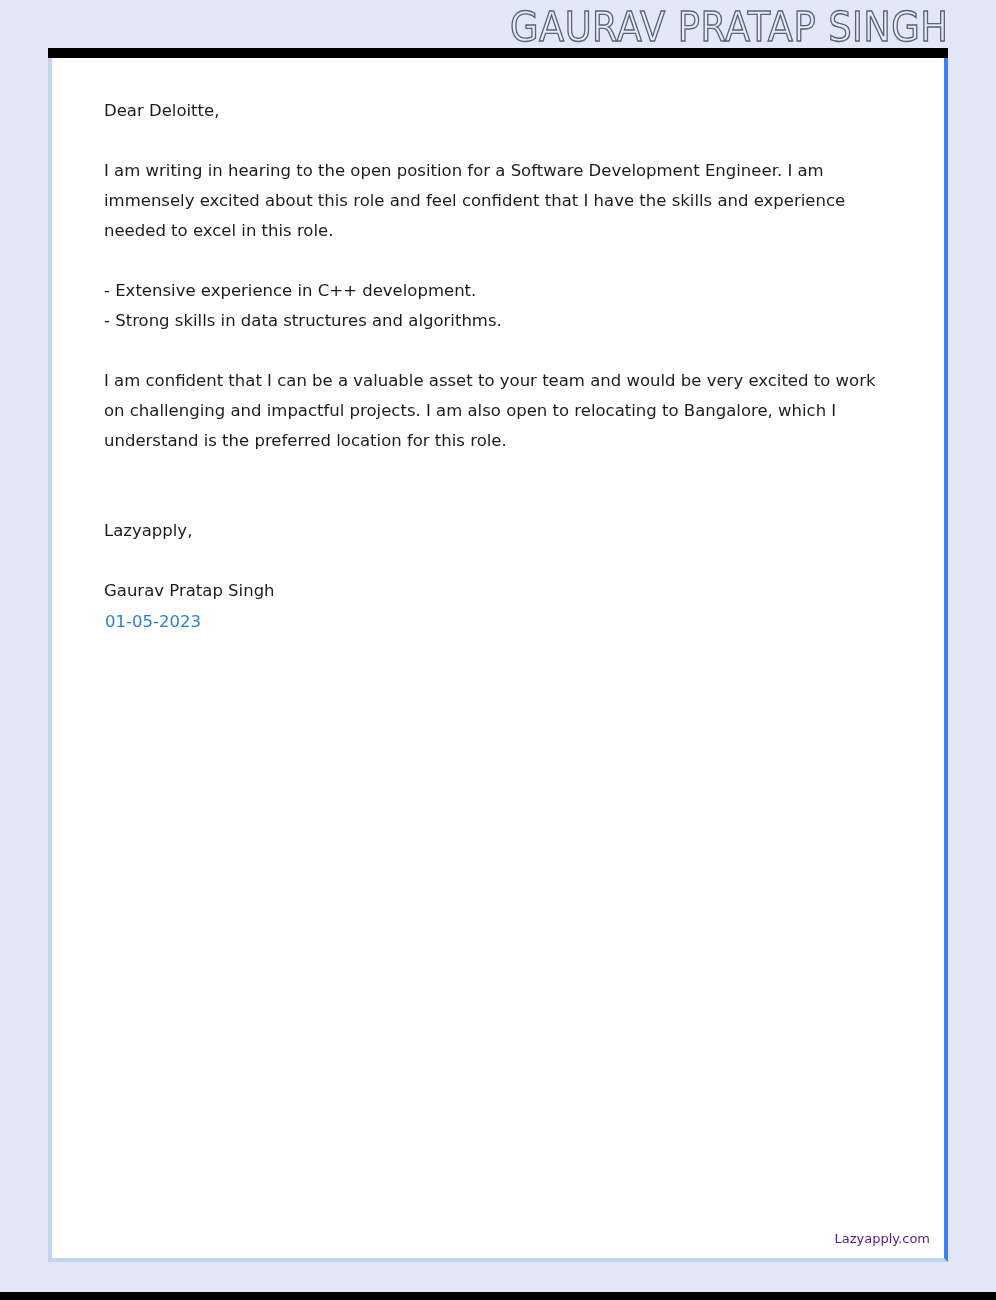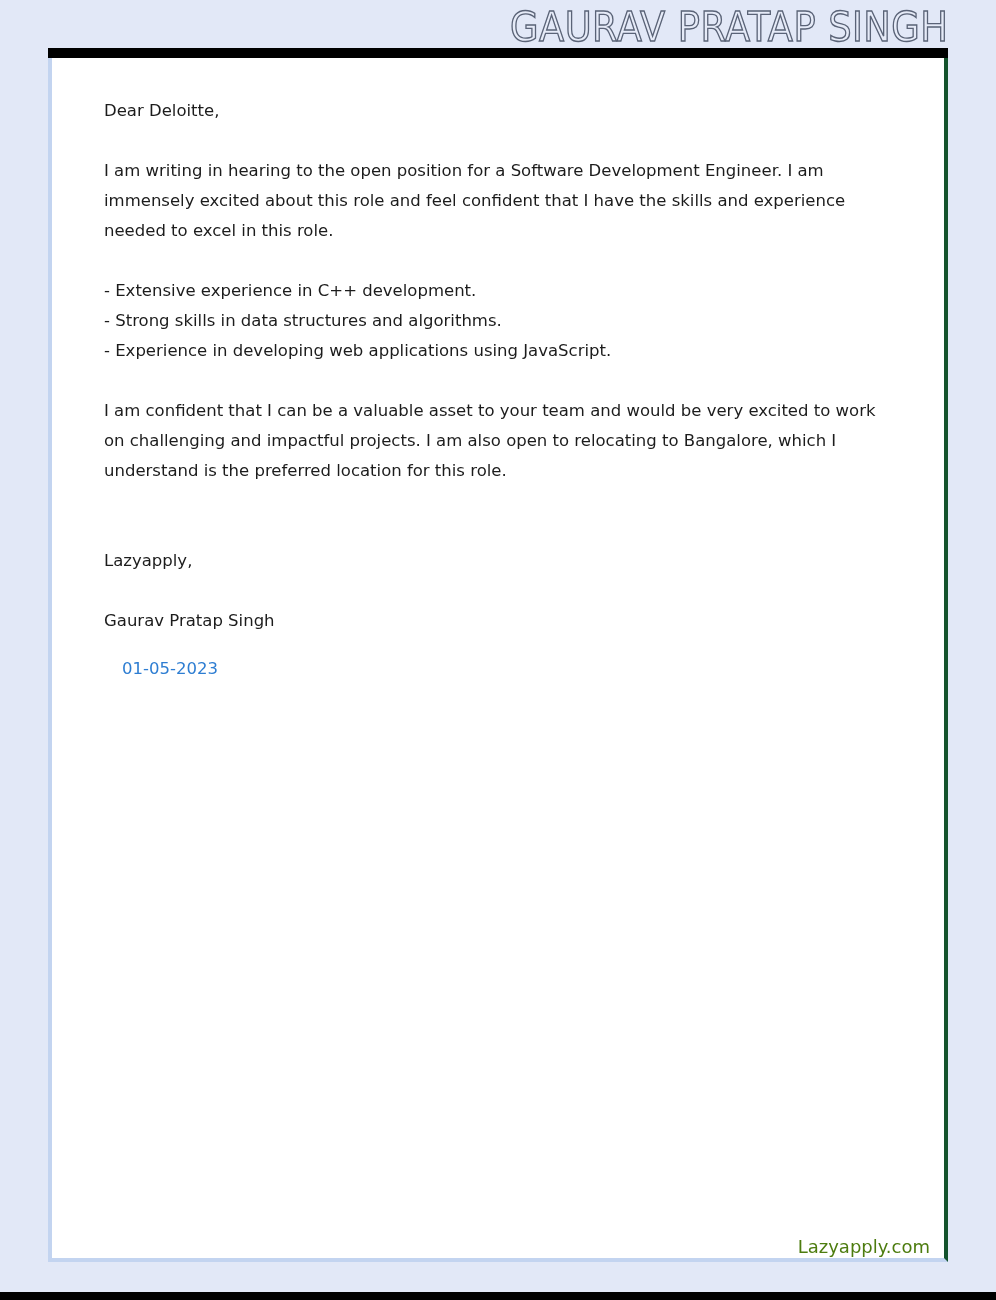--- a/index.html
+++ b/index.html
@@ -56,21 +56,21 @@
 
   
   .page-sheet {
     position: absolute;
     left: 48px;
     top: 58px;
     width: 900px;
     height: 1204px;
     background: #ffffff;
     border-left: 4px solid #c3d4f0;
-    border-right: 4px solid #14532d;
+    border-right: 4px solid #3b82f6;
     border-bottom: 4px solid #c3d4f0;
     box-sizing: border-box;
   }
 
   .letter-body {
     position: absolute;
     left: 52px;
     top: 38px;
     width: 796px;
   }
@@ -85,32 +85,32 @@
     font-weight: 400;
   }
   .para-gap {
     height: 30px;
   }
   .date-line {
     font-family: "DejaVu Sans", sans-serif;
     font-size: 16.5px;
     line-height: 30px;
     color: #2d7dd2;
-    margin: 18px;
+    margin: 1px;
     font-weight: 400;
   }
 
   
   .footer-mark {
     position: absolute;
     right: 14px;
-    bottom: 1px;
+    bottom: 12px;
     font-family: "DejaVu Sans", sans-serif;
-    font-size: 18px;
-    color: #4d7c0f;
+    font-size: 13px;
+    color: #4c1d95;
     white-space: nowrap;
   }
 
   
   .bottom-strip {
     position: absolute;
     left: 0;
     bottom: 0;
     width: 996px;
     height: 8px;
@@ -136,21 +136,20 @@
 
     <p class="letter-para">I am writing in hearing to the open position for a Software Development Engineer. I am immensely excited about this role and feel confident that I have the skills and experience needed to excel in this role.</p>
 
     <div class="para-gap"></div>
 
 
     <p class="letter-line">- Extensive experience in C++ development.</p>
 
     <p class="letter-line">- Strong skills in data structures and algorithms.</p>
 
-    <p class="letter-line">- Experience in developing web applications using JavaScript.</p>
 
     <div class="para-gap"></div>
 
     <p class="letter-para">I am confident that I can be a valuable asset to your team and would be very excited to work on challenging and impactful projects. I am also open to relocating to Bangalore, which I understand is the preferred location for this role.</p>
 
     <div class="para-gap"></div>
 
 
     <div class="para-gap"></div>
 

